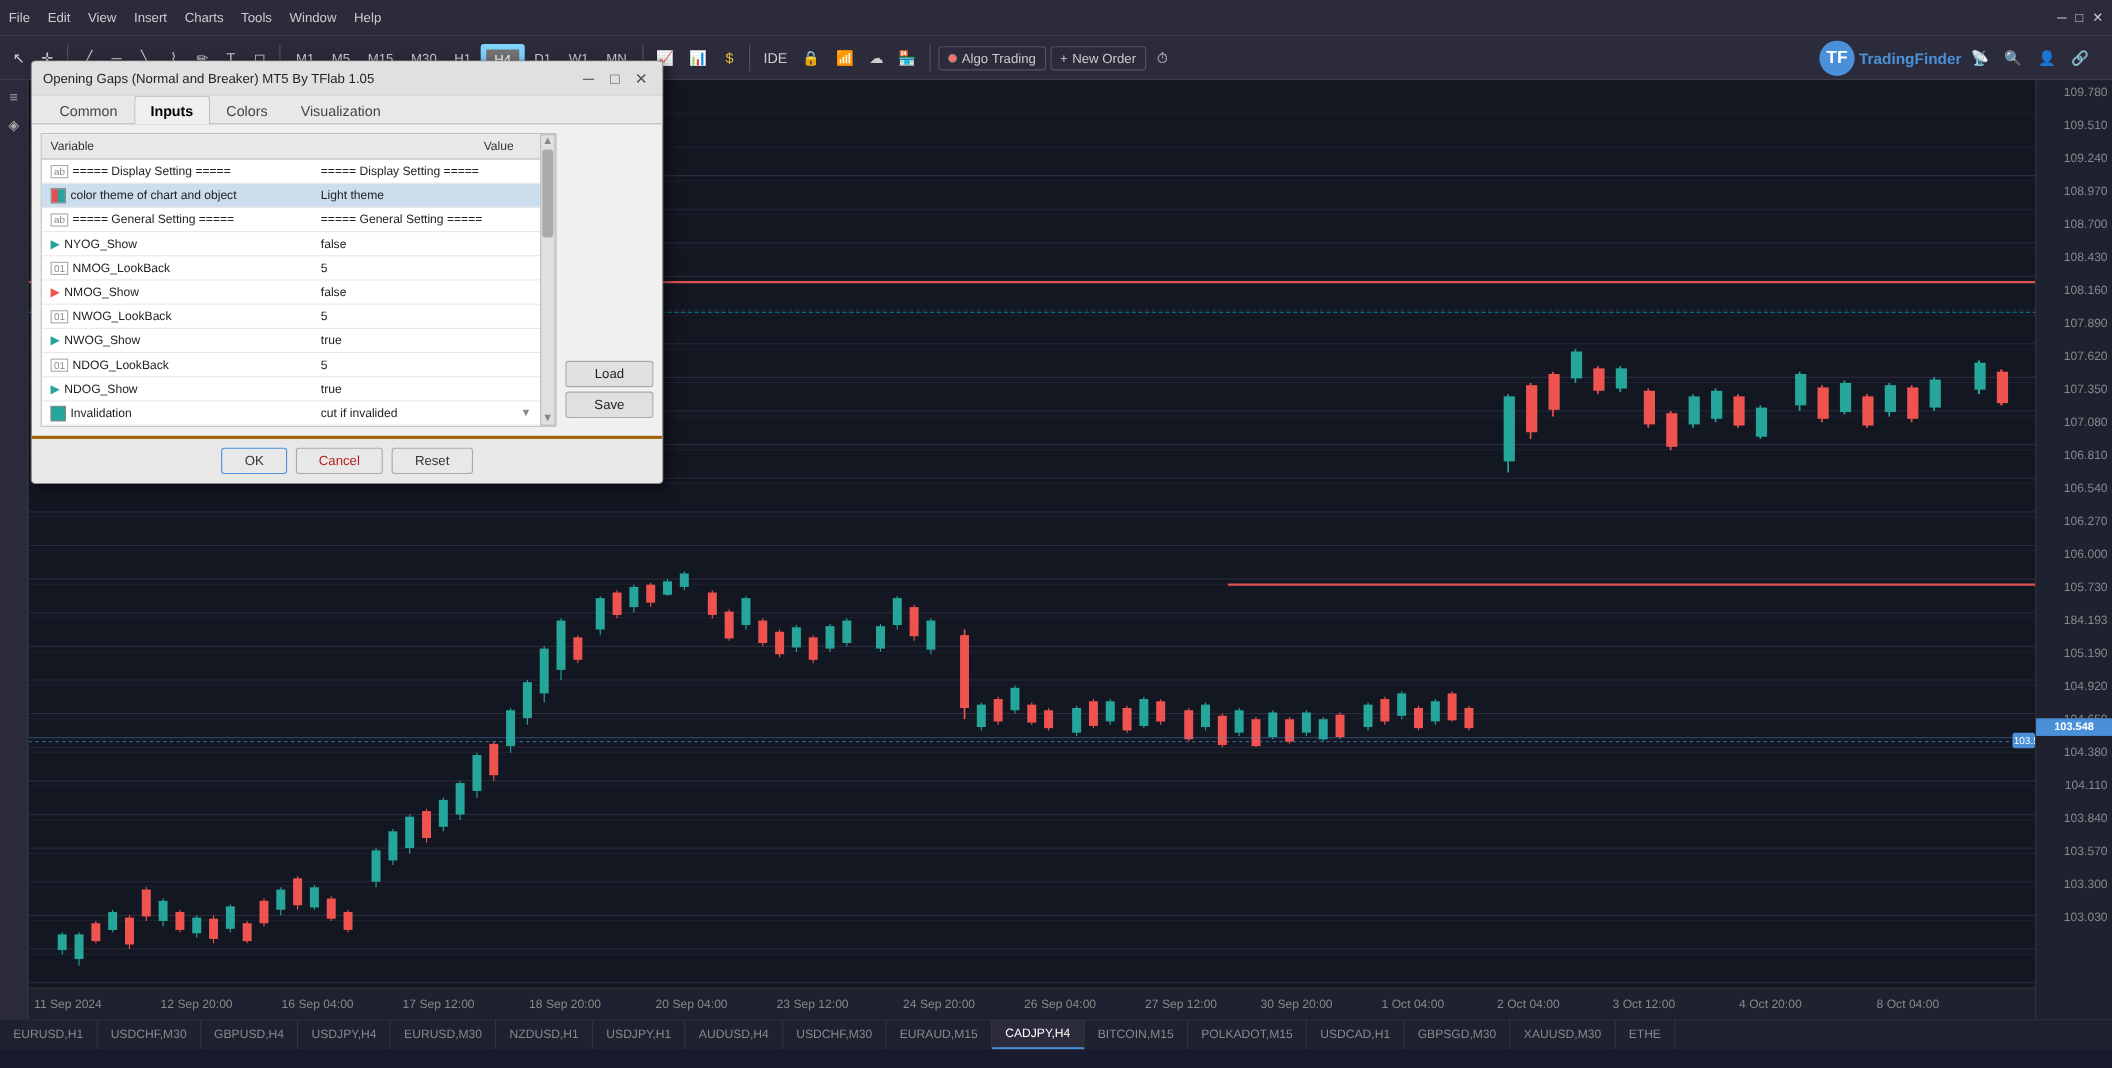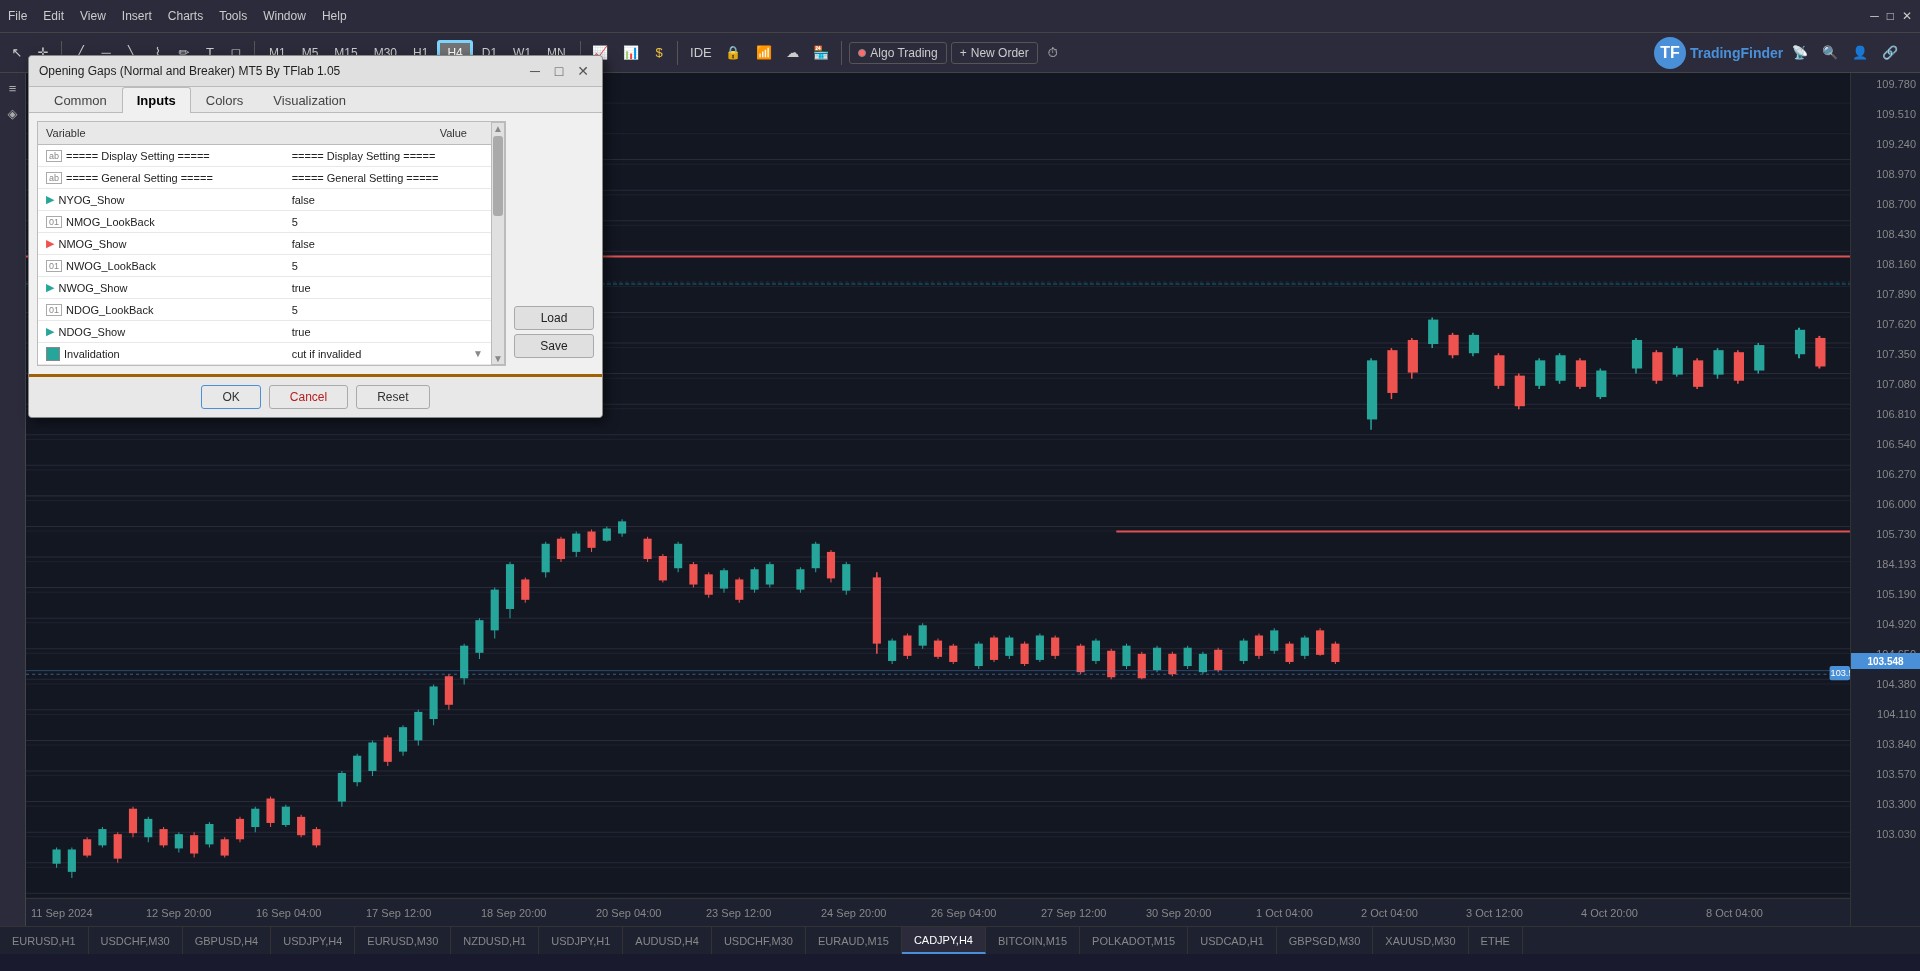--- a/index.html
+++ b/index.html
@@ -50,21 +50,21 @@
     .tf-btn {
       background: transparent;
       border: none;
       color: #ccc;
       cursor: pointer;
       padding: 2px 7px;
       border-radius: 3px;
       font-size: 12px;
       height: 26px;
     }
-    .tf-btn.active { background: #737373; color: #fff; border: 3px solid #7dd3fc; }
+    .tf-btn.active { background: #737373; color: #fff; border: 5px solid #7dd3fc; }
 
     
     .logo-area {
       margin-left: auto;
       display: flex;
       align-items: center;
       gap: 4px;
       color: #4a90d9;
       font-size: 14px;
       font-weight: bold;
@@ -875,20 +875,27 @@
           </div>
 
           <div class="table-row">
             <div class="table-cell">
               <span class="row-icon" style="font-size:9px; color:#888; border:1px solid #aaa; padding:0 2px;">ab</span>
               <span>===== Display Setting =====</span>
             </div>
             <div class="table-cell">===== Display Setting =====</div>
           </div>
 
+          <div class="table-row selected">
+            <div class="table-cell">
+              <span class="row-icon" style="width:14px; height:14px; background: linear-gradient(to right, #e05050 50%, #26a69a 50%); border:1px solid #888; display:inline-block; vertical-align:middle;"></span>
+              <span>color theme of chart and object</span>
+            </div>
+            <div class="table-cell">Light theme</div>
+          </div>
 
           <div class="table-row">
             <div class="table-cell">
               <span class="row-icon" style="font-size:9px; color:#888; border:1px solid #aaa; padding:0 2px;">ab</span>
               <span>===== General Setting =====</span>
             </div>
             <div class="table-cell">===== General Setting =====</div>
           </div>
 
           <div class="table-row">

